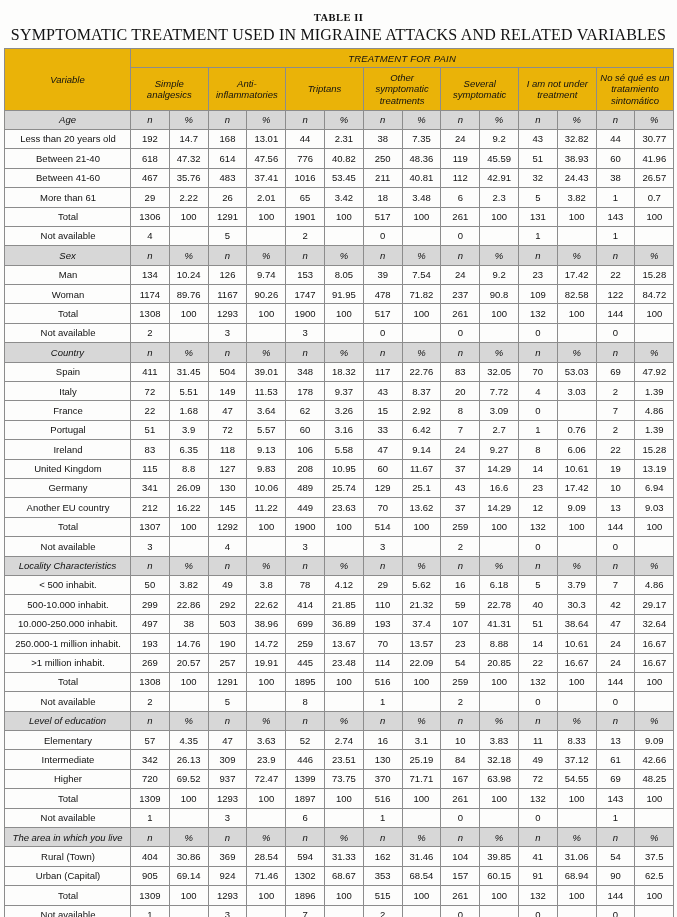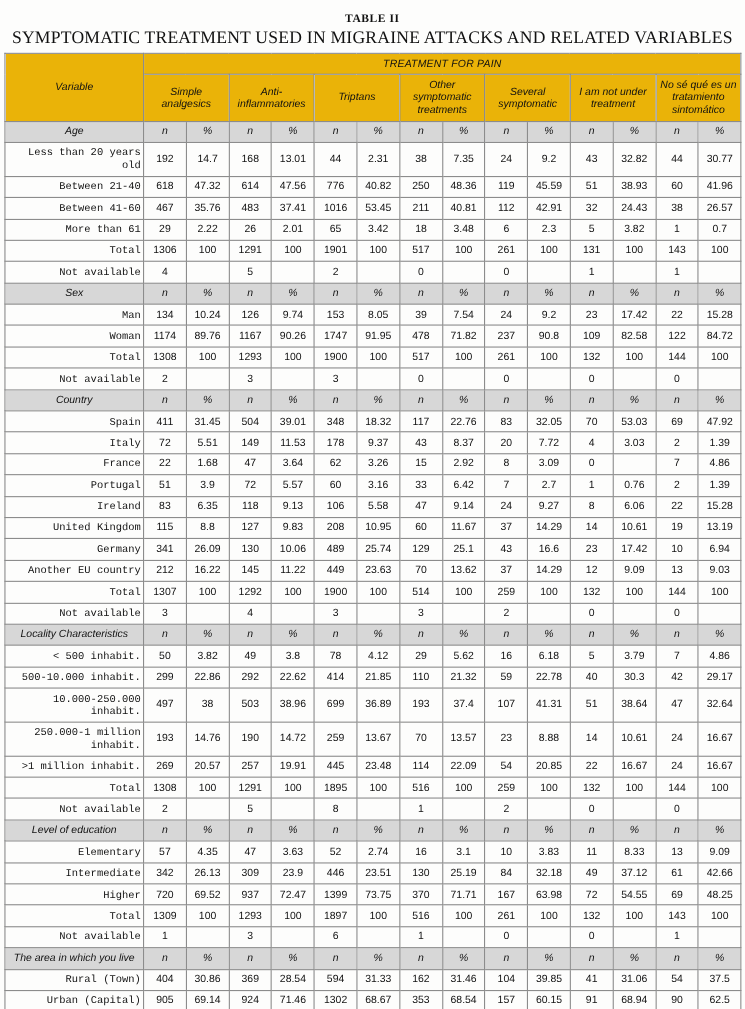--- a/index.html
+++ b/index.html
@@ -42,23 +42,22 @@
   }
   .tfp-h { letter-spacing: 0.2px; }
 
   tr.section-row td {
     background: #d7d7d7;
     font-style: italic;
   }
   td.section-name { white-space: nowrap; }
 
   td.row-label {
-    text-align: right;
+    text-align: center;
     padding-left: 3px;
-    font-family: Liberation Mono, monospace;
   }
 </style>
 </head>
 <body>
 
 <div class="page">
   <div class="title-block">
     <div class="title">TABLE II</div>
     <div class="subtitle">SYMPTOMATIC TREATMENT USED IN MIGRAINE ATTACKS AND RELATED VARIABLES</div>
   </div>

